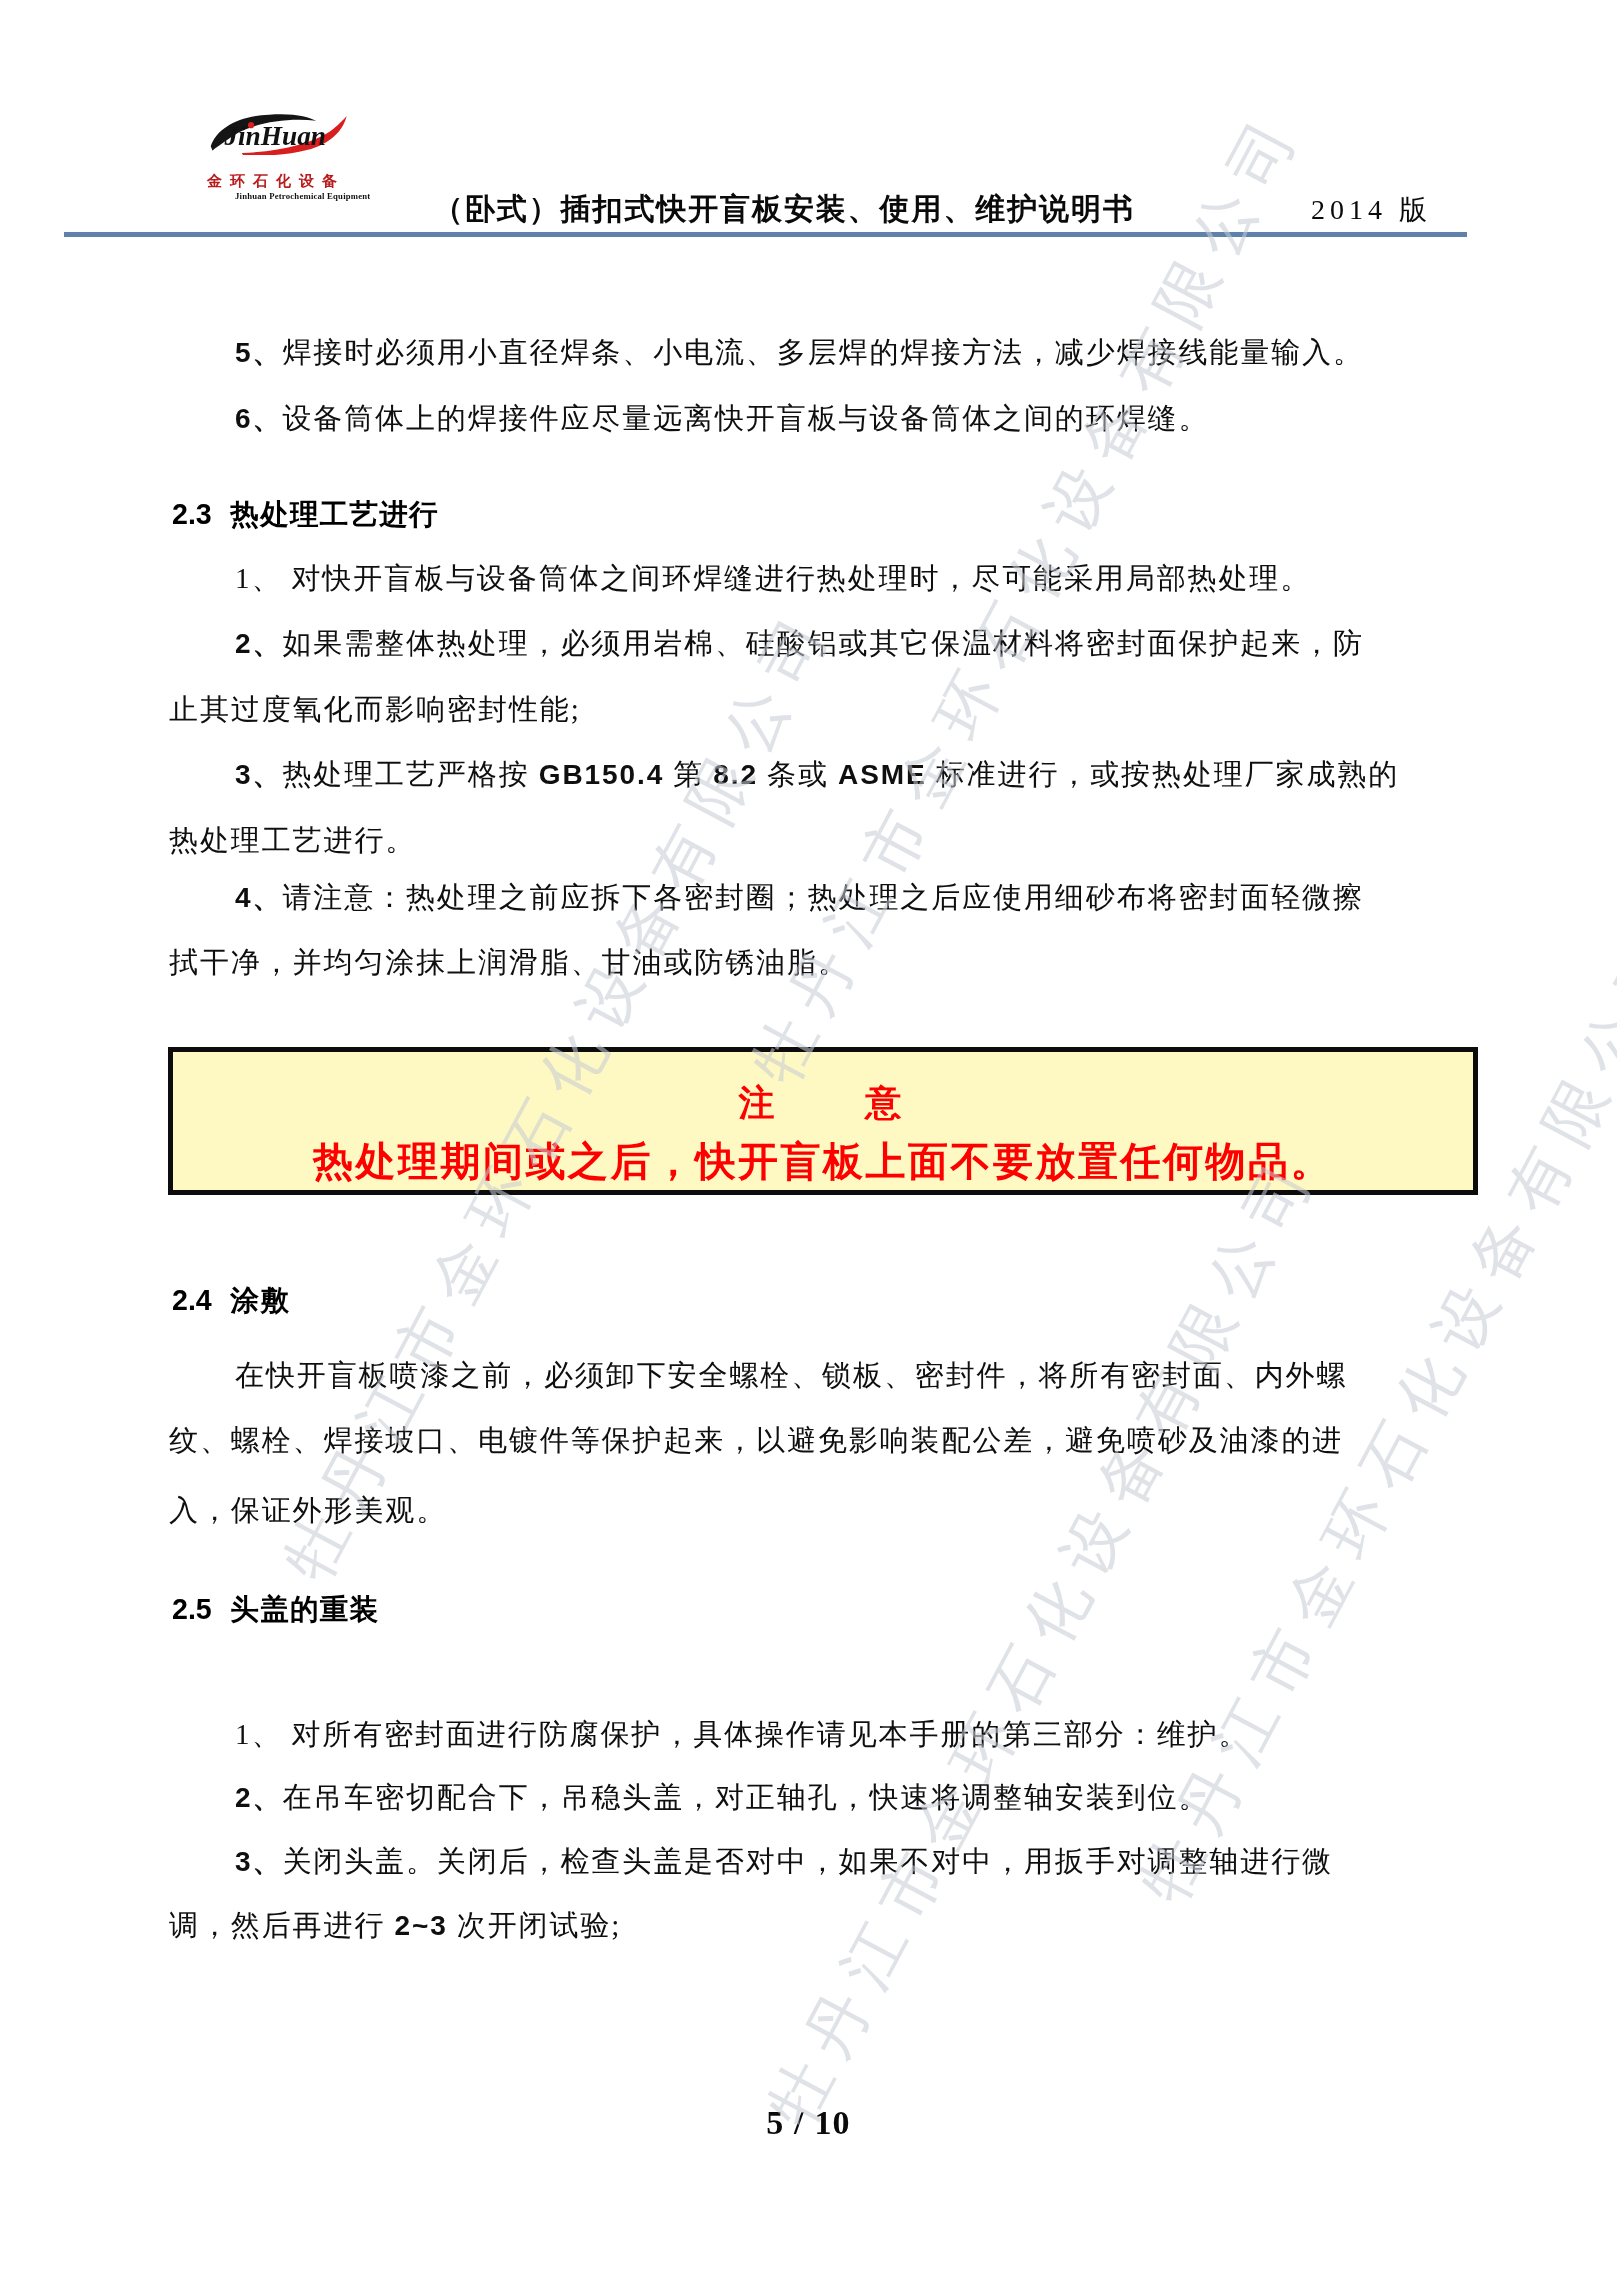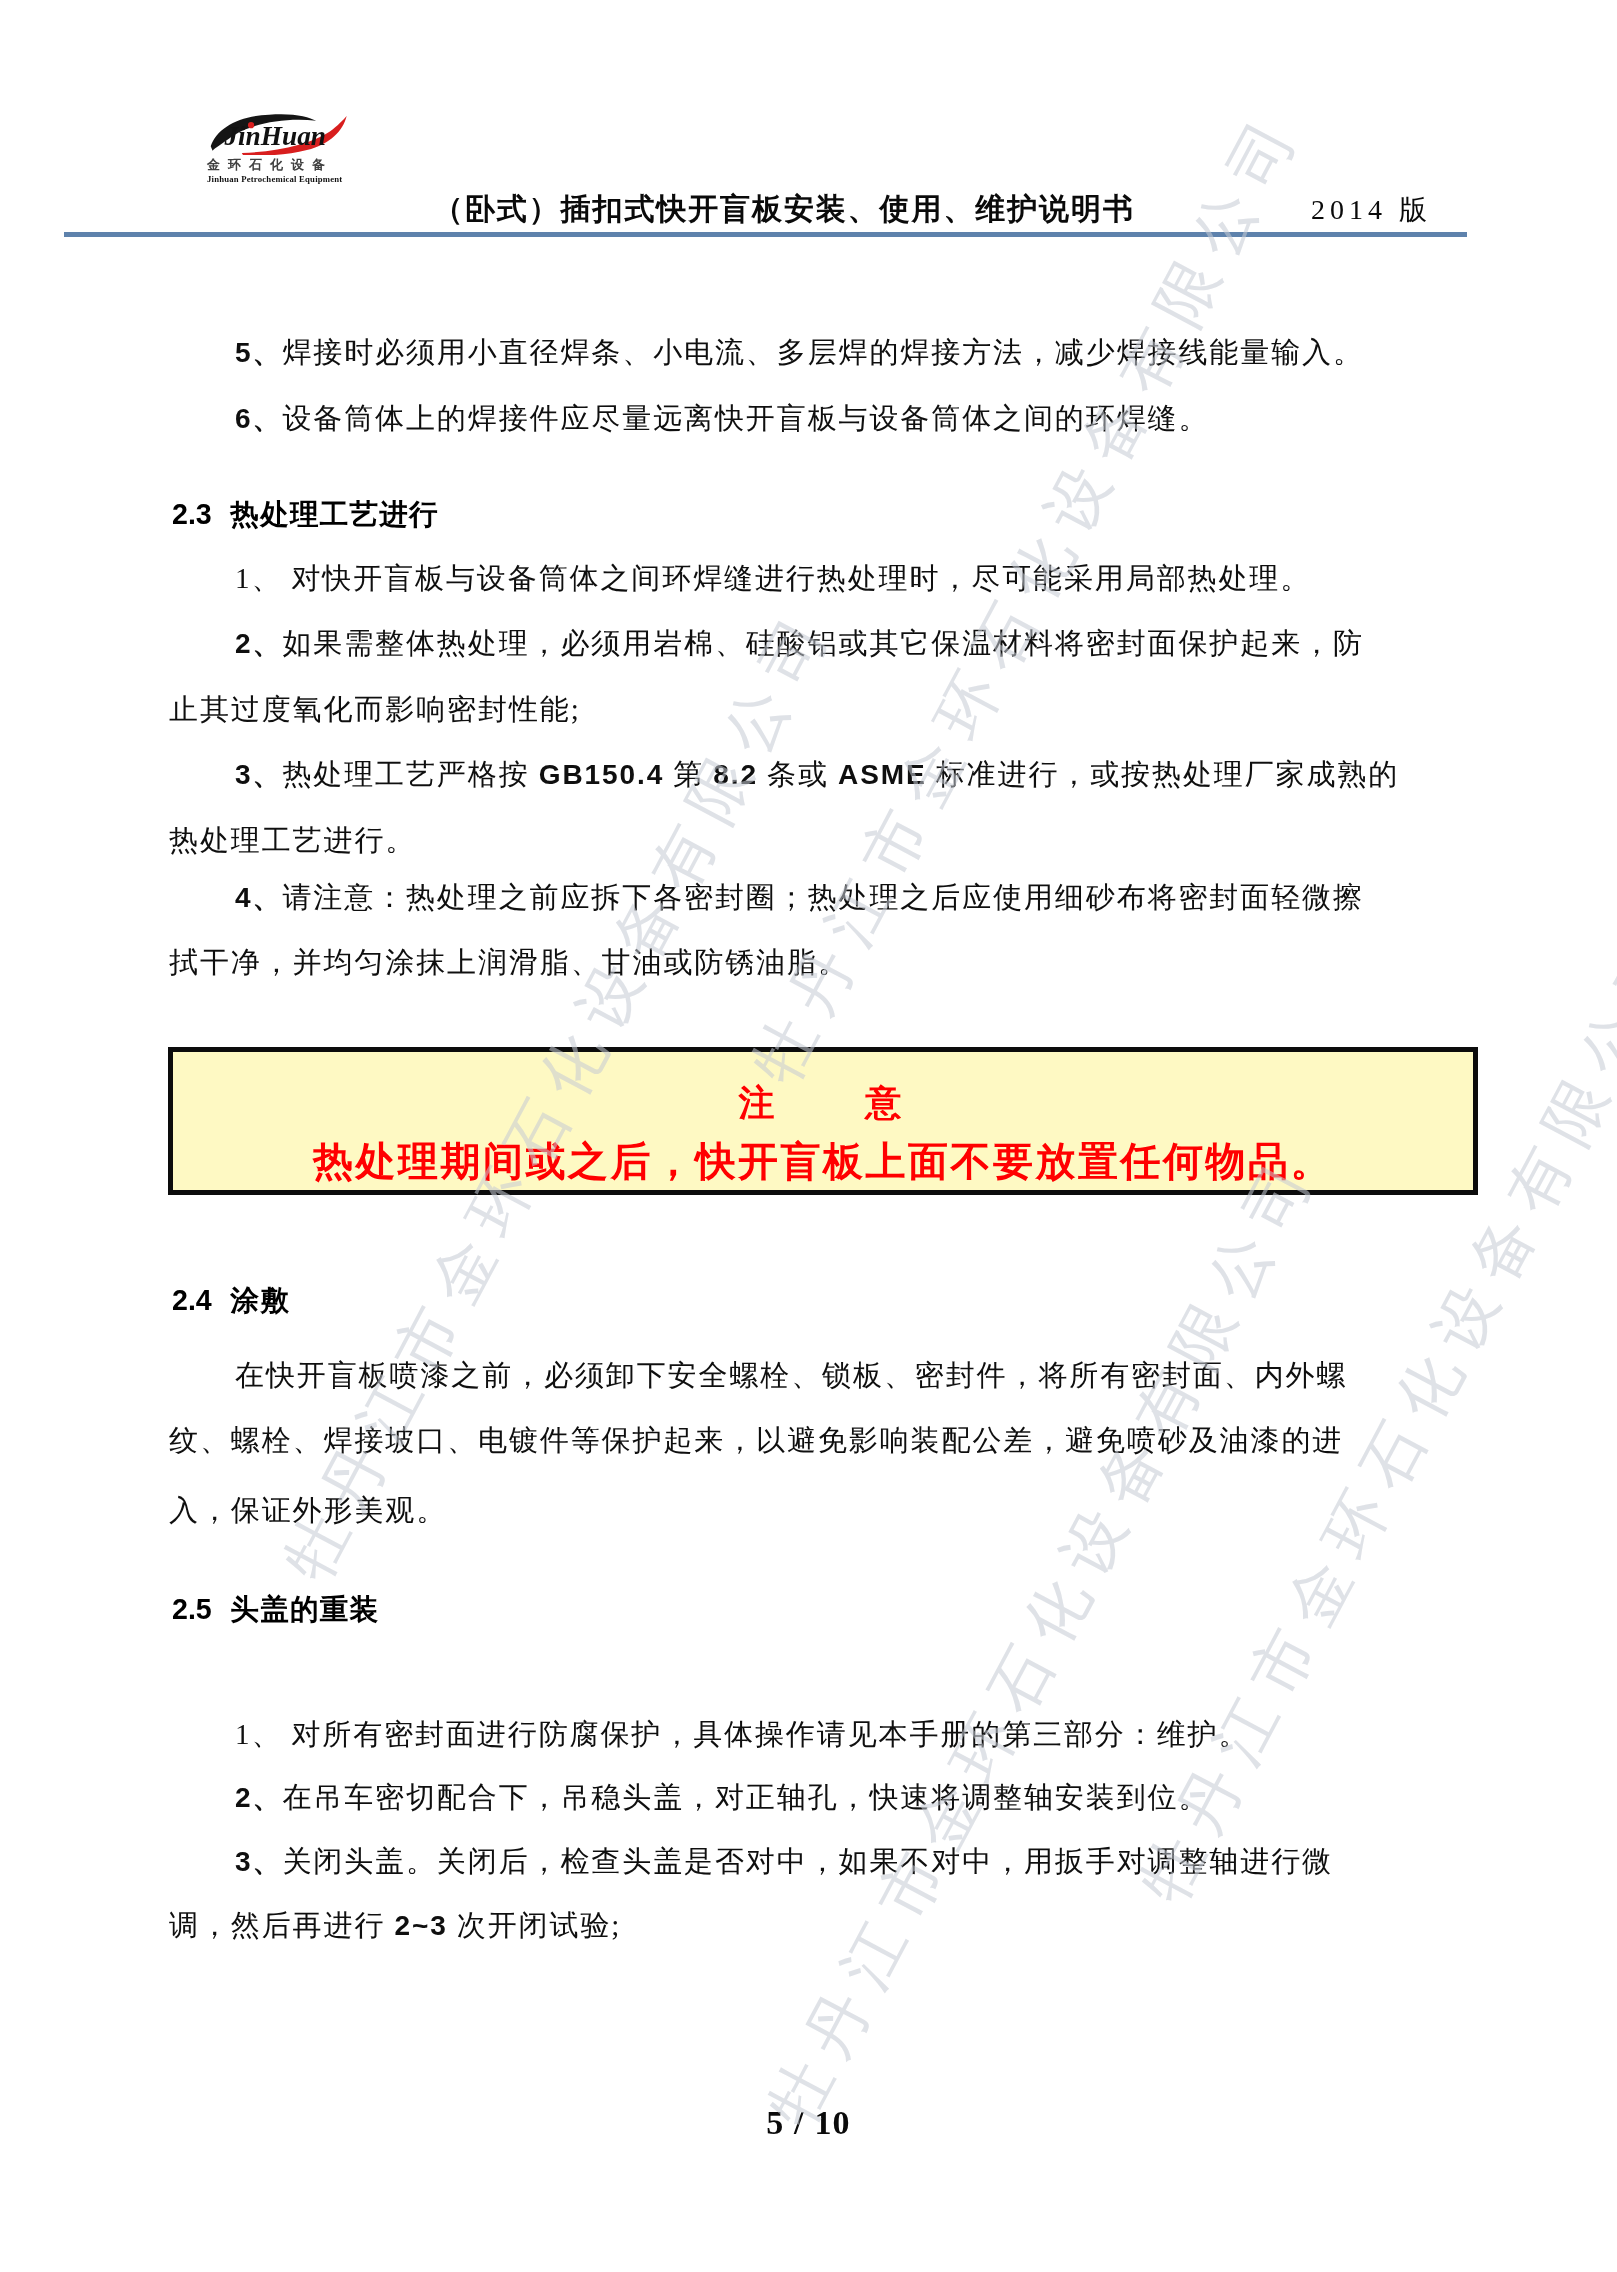--- a/index.html
+++ b/index.html
@@ -20,29 +20,29 @@
     color:#c6cbd4;
     opacity:.55;
     transform:translate(-50%,-50%) rotate(-62deg);
     pointer-events:none;
     z-index:3;
   }
   
   .logo{position:absolute;left:207px;top:114px;width:144px;z-index:2;}
   .logo svg{display:block;}
   .logo-cn{
-    margin-top:1px;
+    margin-top:17px;
     font-family:"Liberation Sans","DejaVu Sans",sans-serif;
-    font-weight:bold;font-size:13px;letter-spacing:8px;
-    white-space:nowrap;color:#404040;
+    font-weight:bold;font-size:15px;letter-spacing:8px;
+    white-space:nowrap;color:#b91c1c;
   }
   .logo-en{
     font-family:"Liberation Serif","DejaVu Serif",serif;
     font-weight:bold;font-size:8.7px;letter-spacing:0.2px;
-    white-space:nowrap;color:#111;
+    white-space:nowrap;color:#111;margin-left:28px;
   }
   .doc-title{
     position:absolute;left:433px;top:189px;
     font-size:30px;font-weight:600;letter-spacing:1.9px;
     white-space:nowrap;z-index:2;
   }
   .edition{
     position:absolute;left:1311px;top:191px;
     font-size:28px;letter-spacing:5px;white-space:nowrap;z-index:2;
   }

